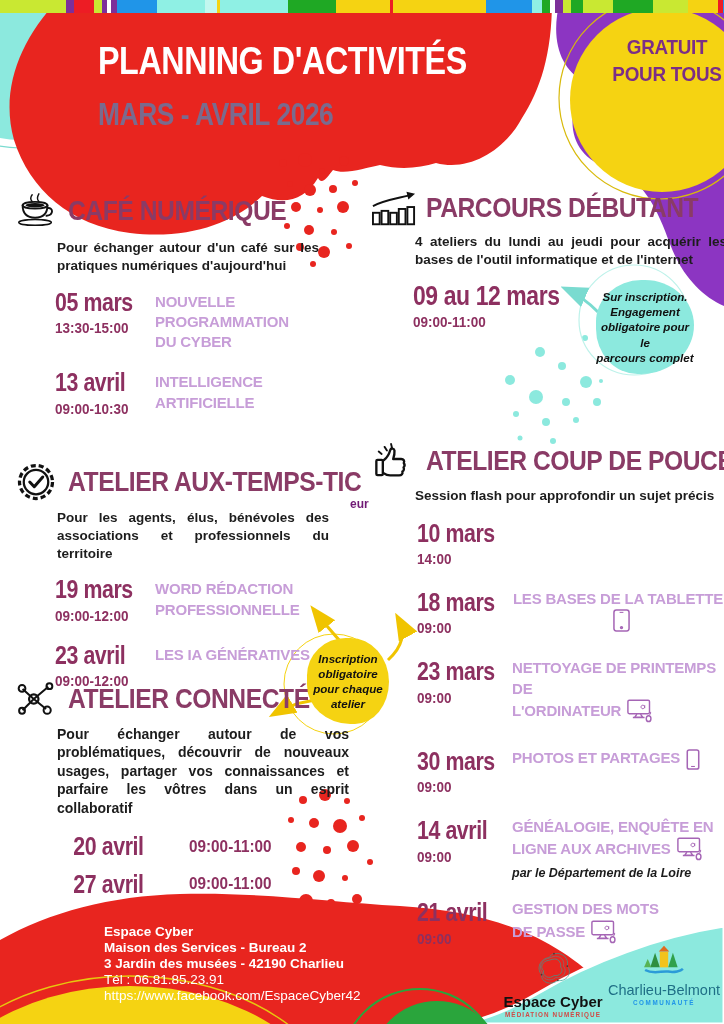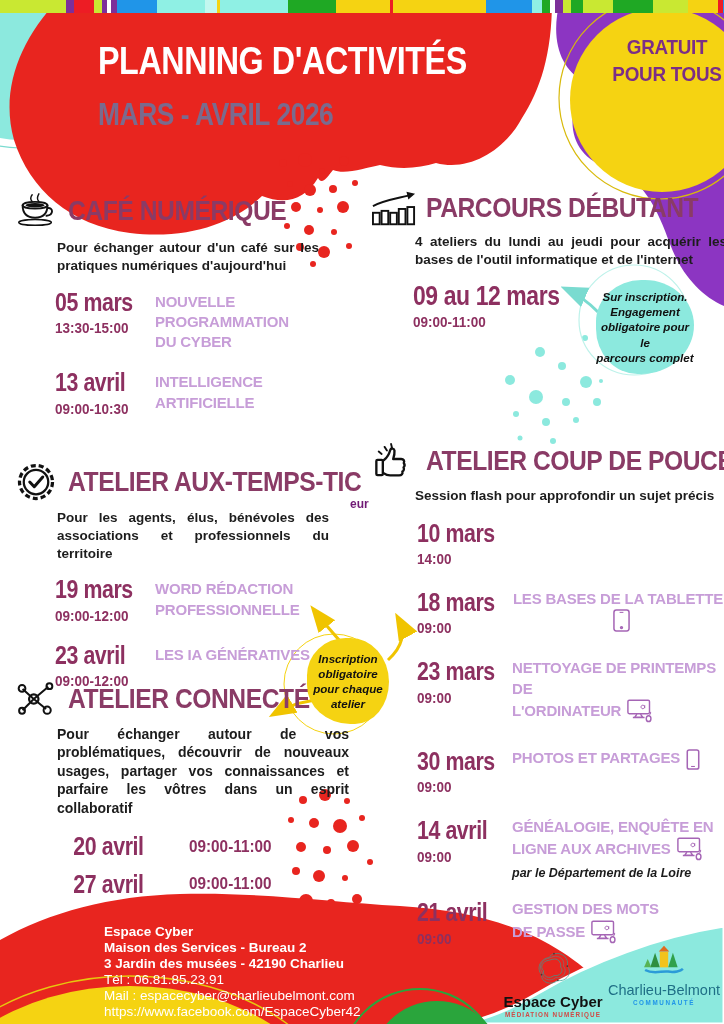--- a/index.html
+++ b/index.html
@@ -402,21 +402,20 @@
         <span class="ev-time2">09:00-11:00</span>
       </div>
     </div>
   </div>
 
   <div class="f-text">
     <div class="b">Espace Cyber</div>
     <div class="b">Maison des Services - Bureau 2</div>
     <div class="b">3 Jardin des musées - 42190 Charlieu</div>
     <div>Tél : 06.81.85.23.91</div>
-    <div>Mail : espacecyber@charlieubelmont.com</div>
     <div>https://www.facebook.com/EspaceCyber42</div>
   </div>
 
   <div class="logo logo-ec">
     <span>
       <svg width="40" height="40" viewBox="0 0 42 40" fill="none" stroke="#3a9a8f" stroke-width=".9" opacity=".85">
         <path d="M22 5 C31 3 38 10 36 18 C42 25 35 35 26 33 C19 39 8 35 9 27 C3 20 8 10 17 9 C18 7 20 5.5 22 5 Z"></path>
         <path d="M21 8 C28 6 34 12 32 18 C37 24 31 32 24 30 C18 35 9 32 10 25 C5 19 9 11 16 10 Z" stroke="#777"></path>
         <path d="M20 11 C26 9 30 14 29 19 C33 23 28 29 22 28 C17 32 10 29 11 23 C7 19 10 13 16 12 Z"></path>
         <circle cx="22" cy="5" r=".9" fill="#333" stroke="none"></circle>

